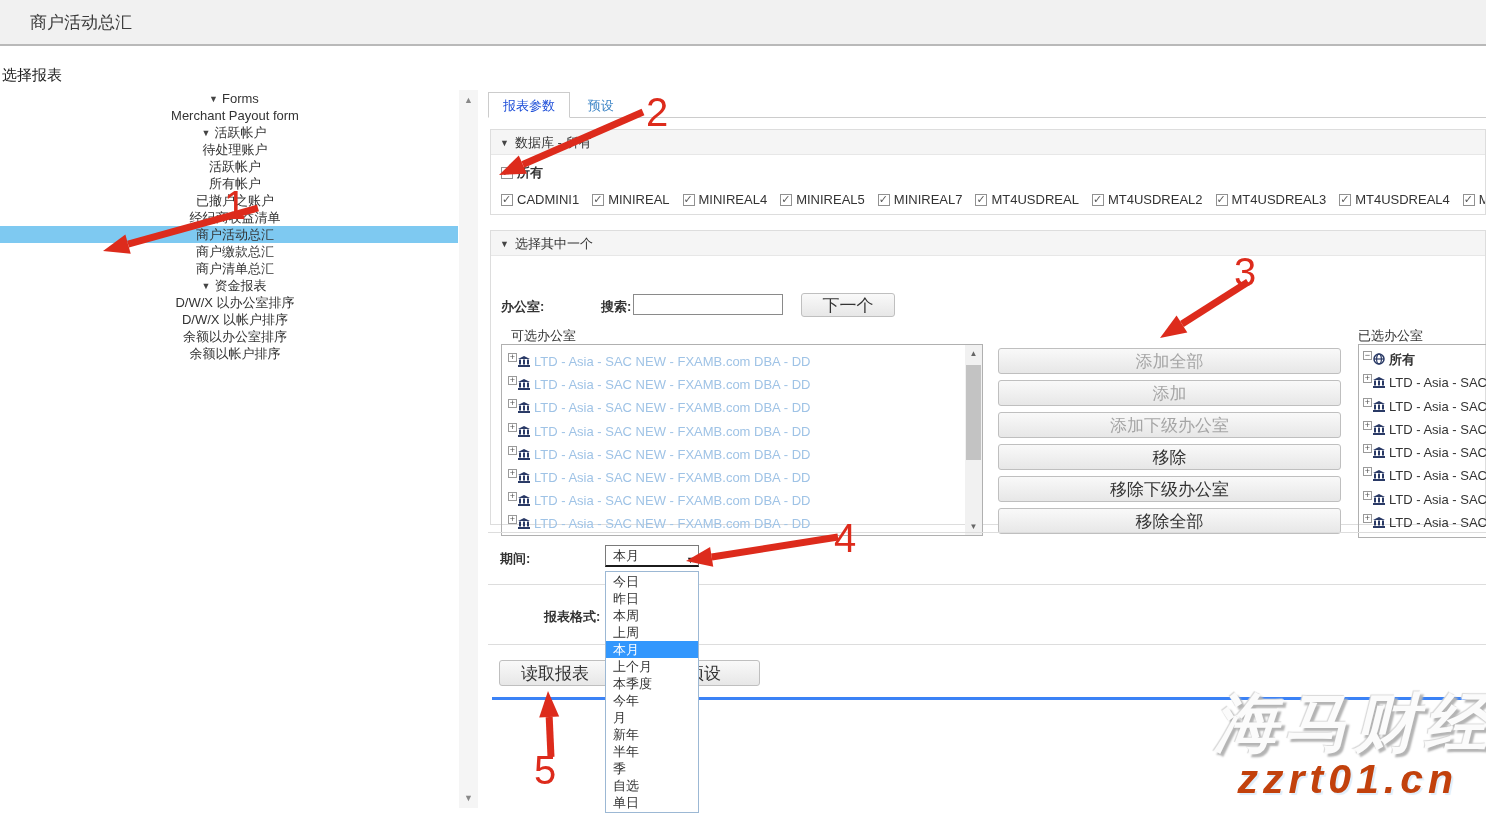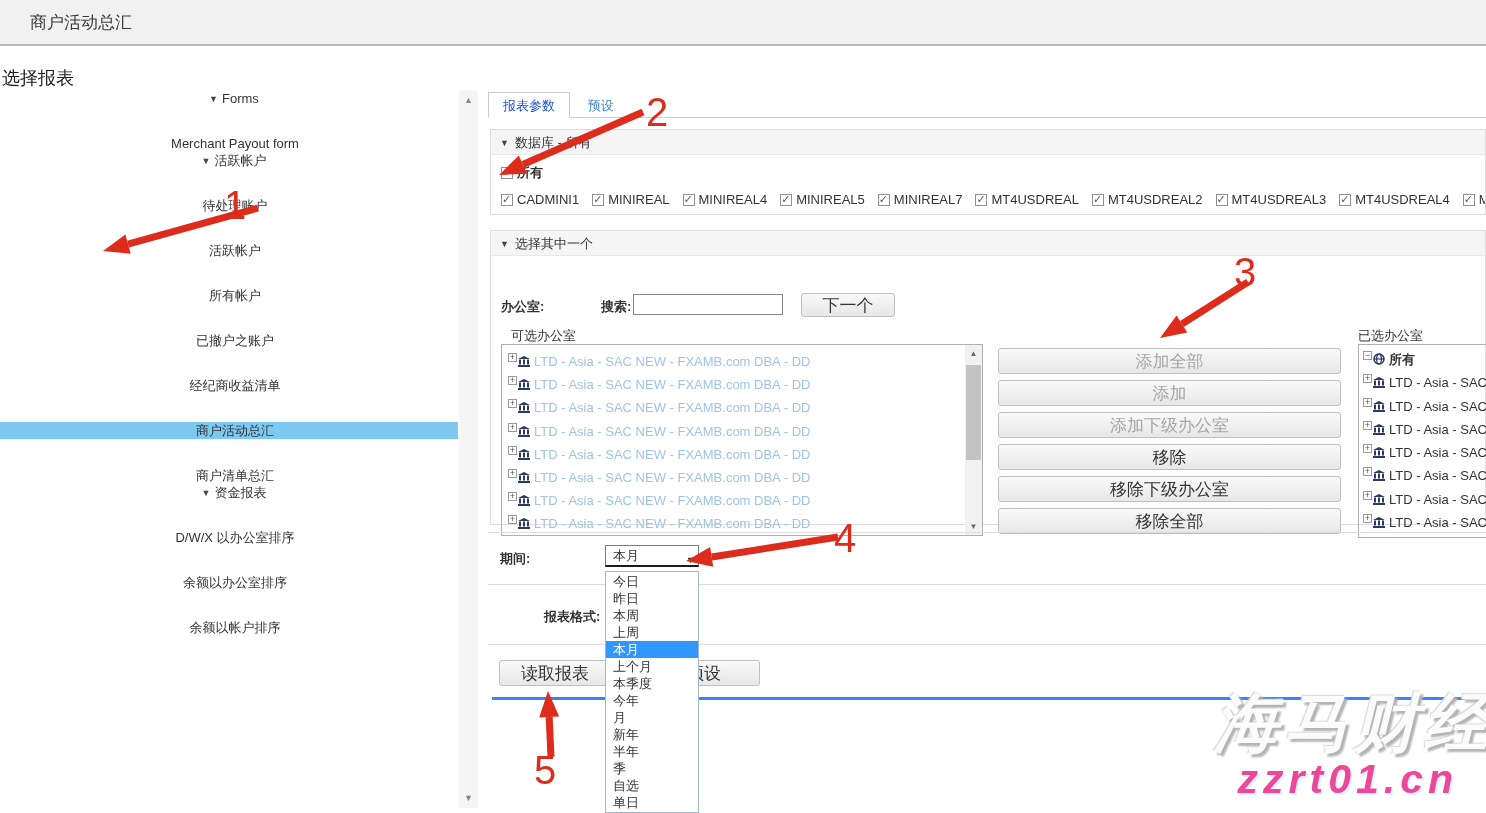--- a/index.html
+++ b/index.html
@@ -4,25 +4,25 @@
 <style>
   * { margin:0; padding:0; box-sizing:border-box; }
   html,body { font-family:"Liberation Sans","DejaVu Sans",sans-serif; }
   body { width:1486px; height:813px; position:relative; overflow:hidden; background:#fff; color:#333; font-size:13px; }
 
   
   .app-header { position:absolute; left:0; top:0; width:1486px; height:46px; background:#f1f1f1; border-bottom:2px solid #b9b9b9; }
   .app-title { position:absolute; left:30px; top:0; line-height:46px; font-size:17px; color:#3a3a3a; }
 
   
-  .sidebar-title { position:absolute; left:2px; top:66px; font-size:18px; color:#222; }
+  .sidebar-title { position:absolute; left:2px; top:66px; font-size:15px; color:#222; }
   .tree { position:absolute; left:0; top:90px; width:458px; }
   .tree-row { height:17px; line-height:17px; white-space:nowrap; cursor:default;text-align:center; }
   .tree-row.group { padding-left:10px; }
-  .tree-row.leaf { padding-left:12px;margin-top:28px; }
+  .tree-row.leaf { padding-left:12px; }
   .tree-row.selected { background:#7ec9f1; }
   .tree-tri { font-size:9px; color:#444; margin-right:4px; vertical-align:1px; }
 
   .side-scroll { position:absolute; left:459px; top:90px; width:19px; height:718px; background:#f5f5f5; }
   .side-scroll .arr { position:absolute; left:0; width:19px; height:16px; text-align:center; font-size:9px; color:#888; line-height:16px; }
   .side-scroll .arr.up { top:2px; }
   .side-scroll .arr.down { bottom:2px; }
 
   
   .tabs { position:absolute; left:488px; top:92px; height:26px; }
@@ -81,21 +81,21 @@
   .load-btn { position:absolute; left:7px; top:15px; width:112px; height:26px; }
   .preset-btn { position:absolute; left:122px; top:15px; width:146px; height:26px; }
 
   
   .dropdown { position:absolute; left:605px; top:571px; width:94px; background:#fff; border:1px solid #9cb8d4; z-index:20; padding:1px 0; }
   .dd-item { height:17px; line-height:17px; padding-left:7px; color:#333; cursor:pointer; white-space:nowrap; }
   .dd-item.hl { background:#3297fd; color:#fff; }
 
   
   .wm1 { position:absolute; right:-8px; top:680px; font-size:64px; font-style:italic; font-weight:bold; letter-spacing:6px; color:#fbfbfb; text-shadow:3px 3px 2px #b4b4b4, -1px -1px 1px #d8d8d8; z-index:5; white-space:nowrap; }
-  .wm2 { position:absolute; right:28px; top:756px; font-size:41px; font-style:italic; font-weight:bold; letter-spacing:5px; color:#ec4899; text-shadow:2px 2px 1px #dfeefb, -1px -1px 1px #fff; z-index:5; white-space:nowrap; }
+  .wm2 { position:absolute; right:28px; top:756px; font-size:41px; font-style:italic; font-weight:bold; letter-spacing:5px; color:#c2410c; text-shadow:2px 2px 1px #dfeefb, -1px -1px 1px #fff; z-index:5; white-space:nowrap; }
 
   
   .anno-num { position:absolute; font-size:40px; color:#dd2b1c; z-index:60; font-family:"Liberation Sans",sans-serif; }
   #anno-svg { position:absolute; left:0; top:0; z-index:55; pointer-events:none; }
 </style>
 </head>
 <body>
 
 <div class="app-header">
   <div class="app-title">商户活动总汇</div>
@@ -105,23 +105,25 @@
 <div class="tree" id="tree">
     <div class="tree-row group"><span class="tree-tri">▼</span><span>Forms</span></div>
     <div class="tree-row leaf"><span>Merchant Payout form</span></div>
     <div class="tree-row group"><span class="tree-tri">▼</span><span>活跃帐户</span></div>
     <div class="tree-row leaf"><span>待处理账户</span></div>
     <div class="tree-row leaf"><span>活跃帐户</span></div>
     <div class="tree-row leaf"><span>所有帐户</span></div>
     <div class="tree-row leaf"><span>已撤户之账户</span></div>
     <div class="tree-row leaf"><span>经纪商收益清单</span></div>
     <div class="tree-row leaf selected"><span>商户活动总汇</span></div>
+    <div class="tree-row leaf"><span>商户缴款总汇</span></div>
     <div class="tree-row leaf"><span>商户清单总汇</span></div>
     <div class="tree-row group"><span class="tree-tri">▼</span><span>资金报表</span></div>
     <div class="tree-row leaf"><span>D/W/X 以办公室排序</span></div>
+    <div class="tree-row leaf"><span>D/W/X 以帐户排序</span></div>
     <div class="tree-row leaf"><span>余额以办公室排序</span></div>
     <div class="tree-row leaf"><span>余额以帐户排序</span></div>
   </div>
 <div class="side-scroll">
   <div class="arr up">▲</div>
   <div class="arr down">▼</div>
 </div>
 
 <div class="tabs">
   <div class="tab active">报表参数</div>

